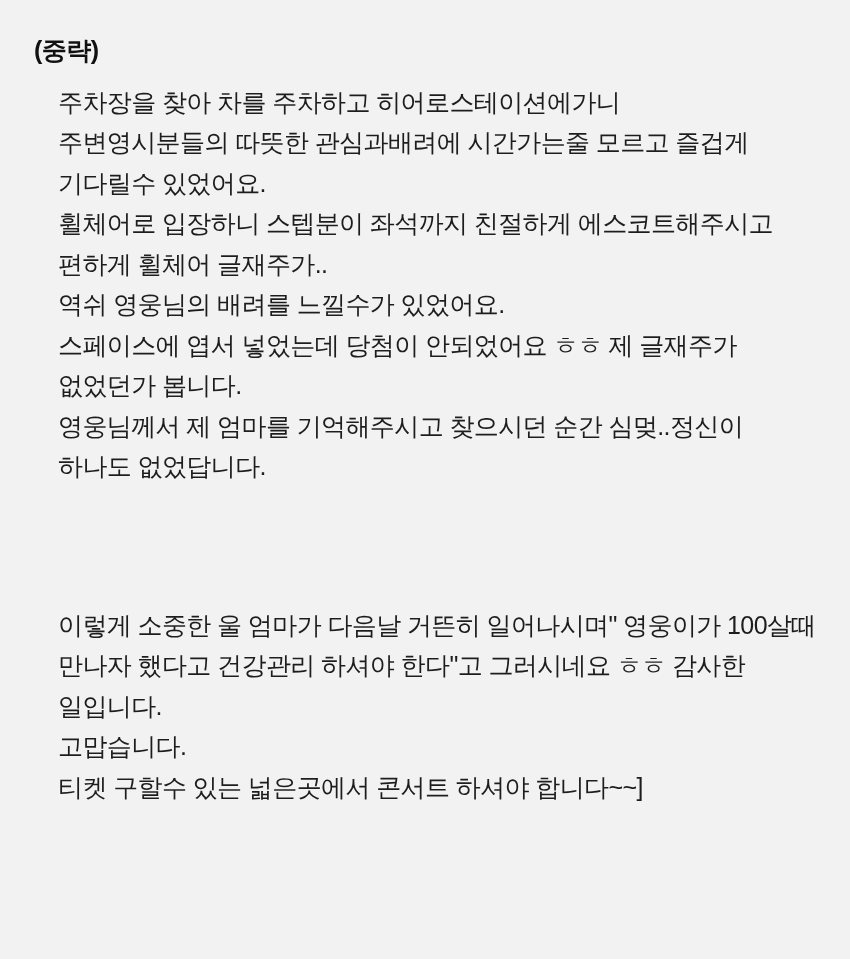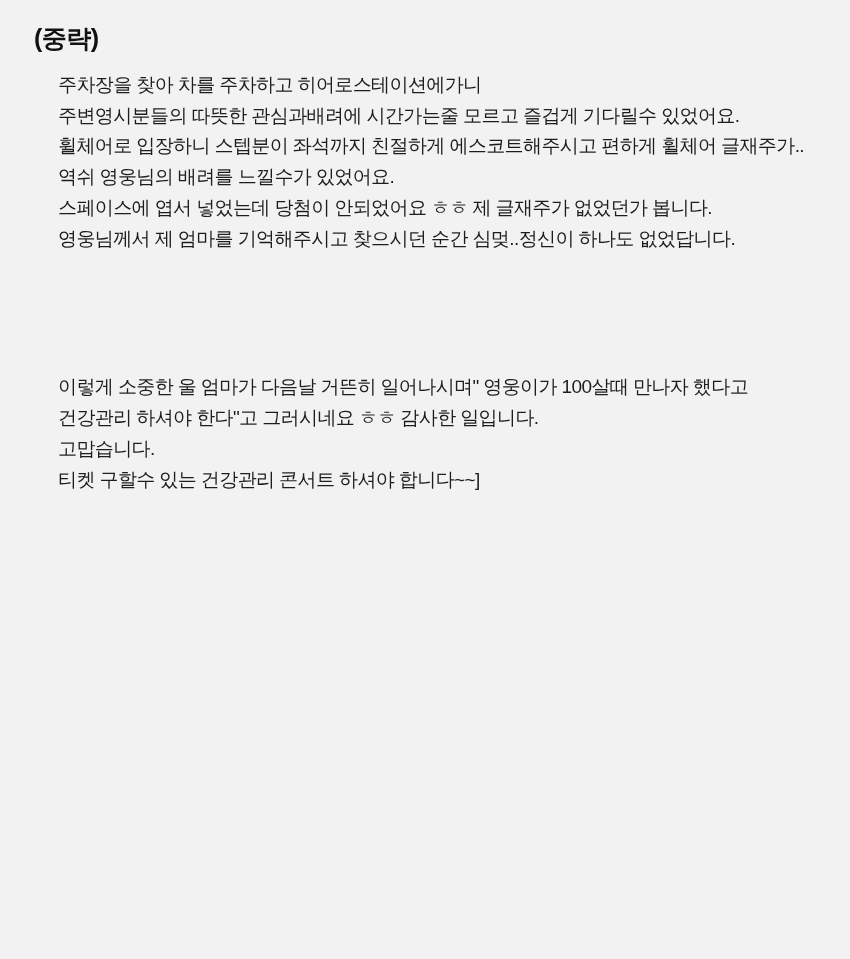--- a/index.html
+++ b/index.html
@@ -14,33 +14,33 @@
     font-family: "Liberation Sans", sans-serif;
     color: #1b1b1b;
     overflow: hidden;
   }
   .page {
     position: relative;
     width: 850px;
     height: 959px;
     background: #f2f2f2;
     box-sizing: border-box;
-    padding: 22px 30px 0 30px;
+    padding: 34px 30px 0 30px;
   }
   .heading {
     font-size: 25px;
     font-weight: bold;
     line-height: 1.35;
     letter-spacing: -0.5px;
     color: #111111;
     margin: 0 0 14px 4px;
   }
   .body-block {
     margin-left: 28px;
-    font-size: 19px;
+    font-size: 25px;
     line-height: 1.62;
     letter-spacing: -0.6px;
     color: #1d1d1d;
     font-weight: 400;
   }
   .para {
     margin: 0;
     white-space: pre-wrap;
     word-break: keep-all;
   }
@@ -62,16 +62,16 @@
     <p class="para">역쉬 영웅님의 배려를 느낄수가 있었어요.</p>
     <p class="para">스페이스에 엽서 넣었는데 당첨이 안되었어요 ㅎㅎ 제 글재주가 없었던가 봅니다.</p>
     <p class="para">영웅님께서 제 엄마를 기억해주시고 찾으시던 순간 심멎..정신이 하나도 없었답니다.</p>
   </div>
 
   <div class="spacer"></div>
 
   <div class="body-block">
     <p class="para">이렇게 소중한 울 엄마가 다음날 거뜬히 일어나시며" 영웅이가 100살때 만나자 했다고 건강관리 하셔야 한다"고 그러시네요 ㅎㅎ 감사한 일입니다.</p>
     <p class="para">고맙습니다.</p>
-    <p class="para">티켓 구할수 있는 건강관리 콘서트 하셔야 합니다~~]</p>
+    <p class="para">티켓 구할수 있는 넓은곳에서 콘서트 하셔야 합니다~~]</p>
   </div>
 
 </div>
 
 </body></html>

